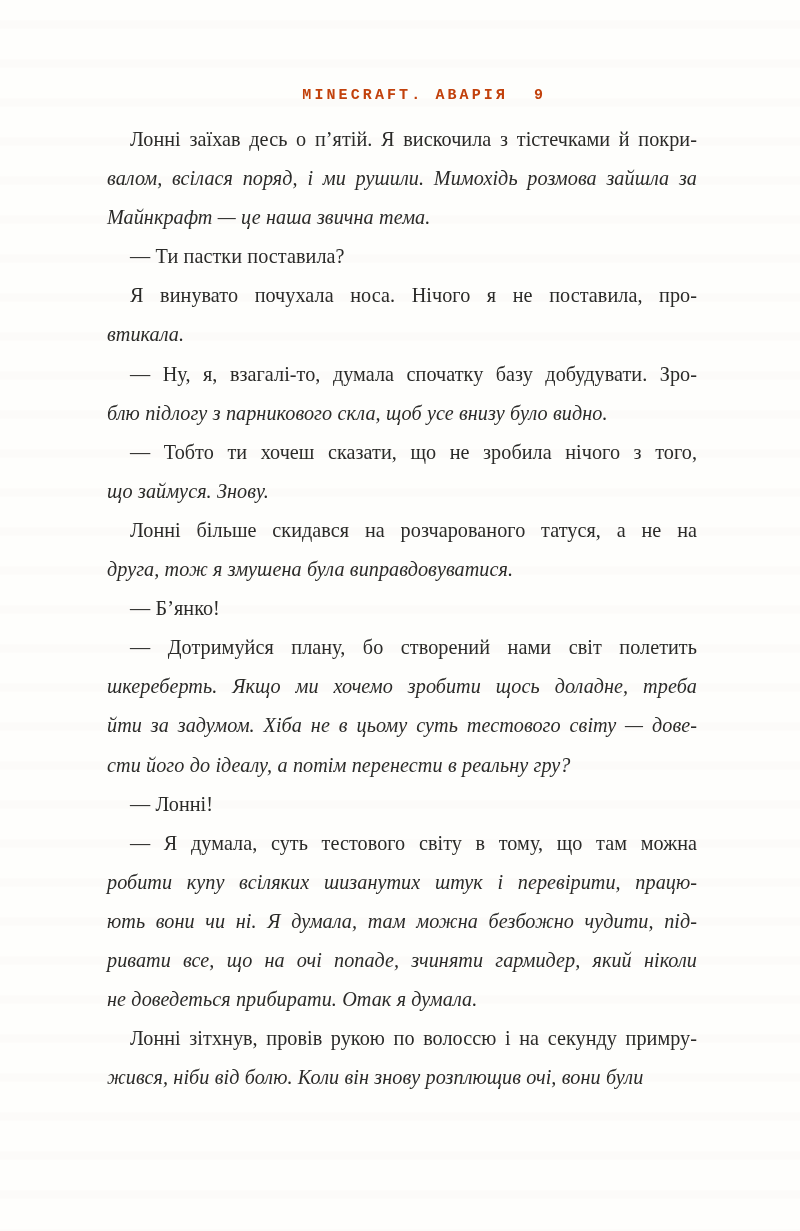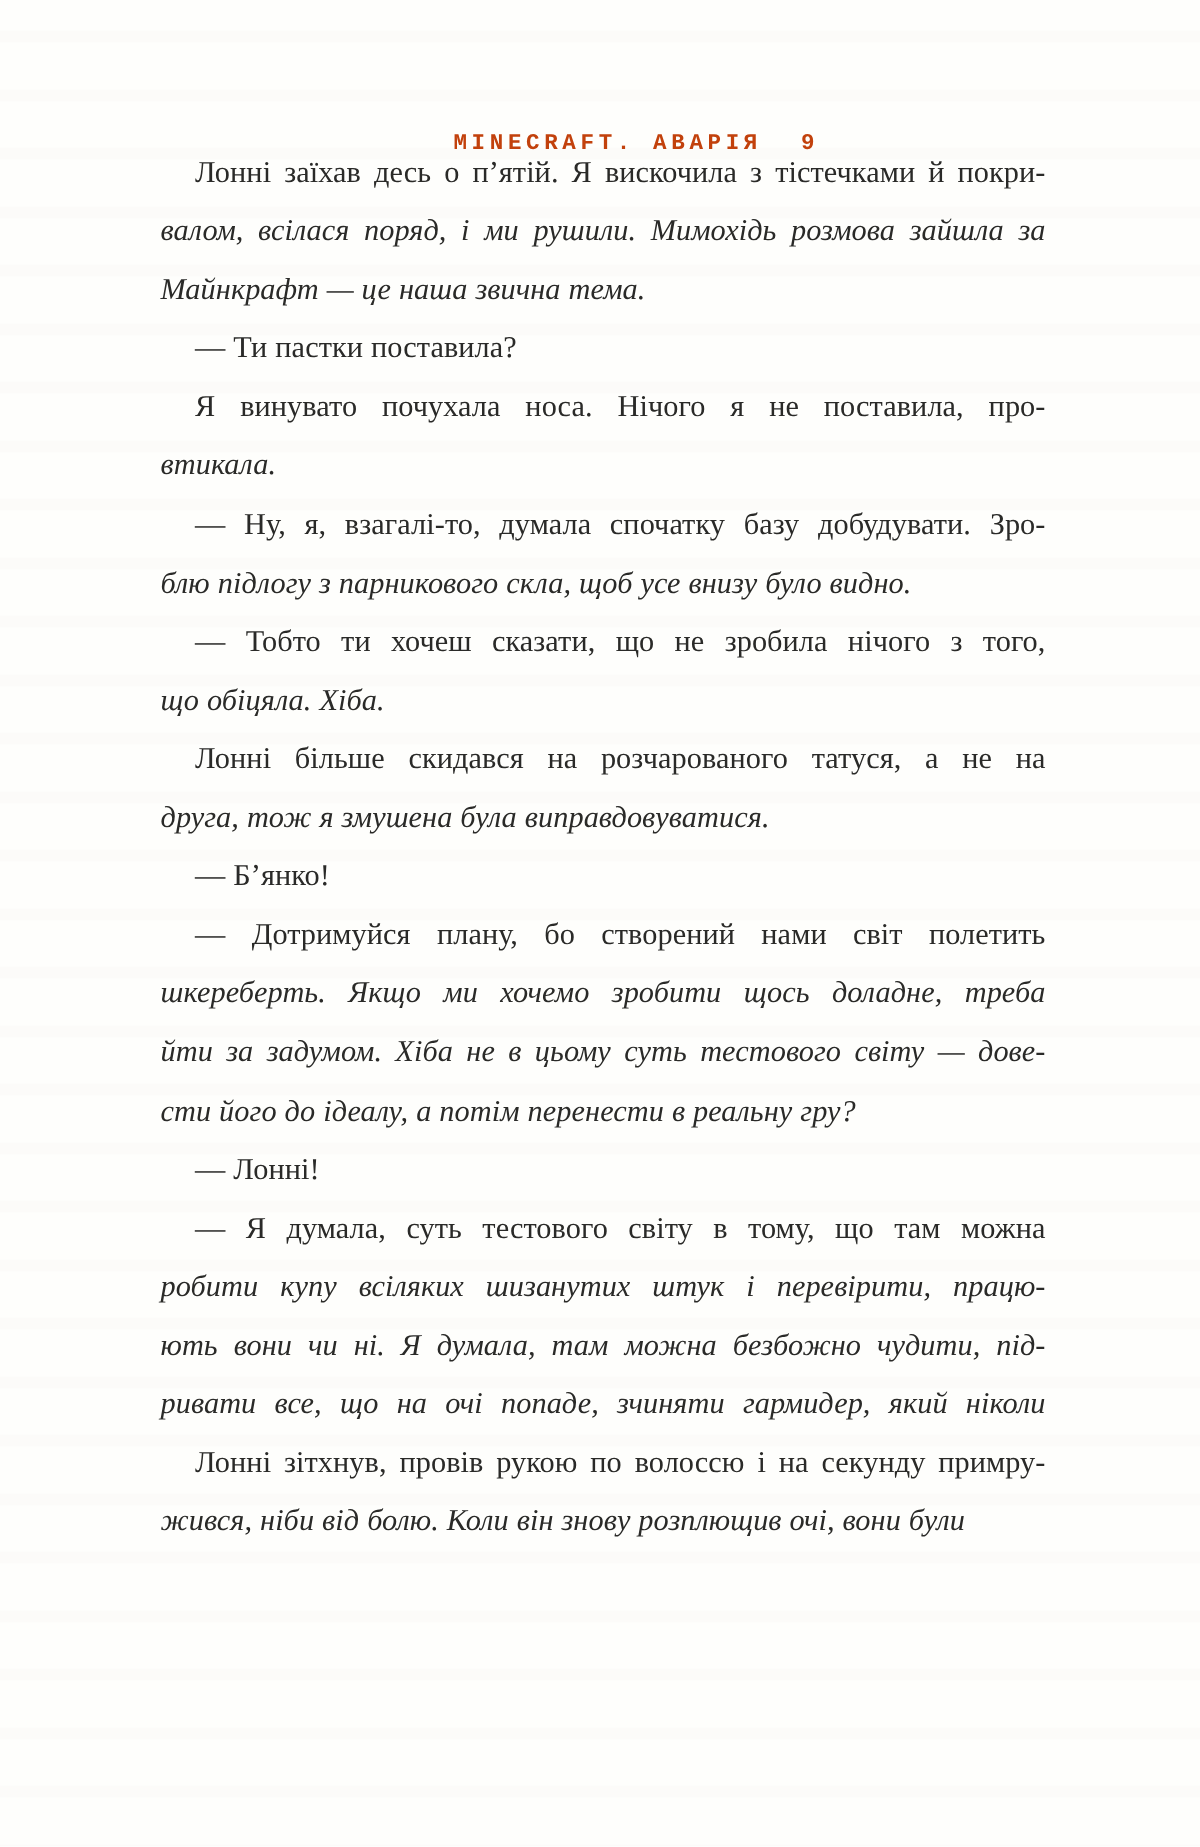--- a/index.html
+++ b/index.html
@@ -60,21 +60,21 @@
     white-space: pre;
   }
   .running-head .folio-gap {
     display: inline-block;
     width: 26px;
   }
 
   
   .text-block {
     position: absolute;
-    top: 96px;
+    top: 120px;
     left: 107px;
     width: 590px;
   }
 
   p.para {
     margin: 0;
     font-size: 20.2px;
     line-height: 39.1px;
     text-align: justify;
     text-justify: inter-word;
@@ -130,21 +130,21 @@
       <p class="para">
         <span class="line j indent">Я винувато почухала носа. Нічого я не поставила, про-</span>
         <span class="line last noindent">втикала.</span>
       </p>
       <p class="para">
         <span class="line j indent">— Ну, я, взагалі-то, думала спочатку базу добудувати. Зро-</span>
         <span class="line last noindent">блю підлогу з парникового скла, щоб усе внизу було видно.</span>
       </p>
       <p class="para">
         <span class="line j indent">— Тобто ти хочеш сказати, що не зробила нічого з того,</span>
-        <span class="line last noindent">що обіцяла. Хіба.</span>
+        <span class="line last noindent">що займуся. Знову.</span>
       </p>
       <p class="para">
         <span class="line j indent">Лонні більше скидався на розчарованого татуся, а не на</span>
         <span class="line last noindent">друга, тож я змушена була виправдовуватися.</span>
       </p>
       <p class="para">
         <span class="line last indent">— Б’янко!</span>
       </p>
       <p class="para">
         <span class="line j indent">— Дотримуйся плану, бо створений нами світ полетить</span>
@@ -153,20 +153,21 @@
         <span class="line last noindent">сти його до ідеалу, а потім перенести в реальну гру?</span>
       </p>
       <p class="para">
         <span class="line last indent">— Лонні!</span>
       </p>
       <p class="para">
         <span class="line j indent">— Я думала, суть тестового світу в тому, що там можна</span>
         <span class="line j noindent">робити купу всіляких шизанутих штук і перевірити, працю-</span>
         <span class="line j noindent">ють вони чи ні. Я думала, там можна безбожно чудити, під-</span>
         <span class="line j noindent">ривати все, що на очі попаде, зчиняти гармидер, який ніколи</span>
+        <span class="line last noindent">не доведеться прибирати. Отак я думала.</span>
       </p>
       <p class="para">
         <span class="line j indent">Лонні зітхнув, провів рукою по волоссю і на секунду примру-</span>
         <span class="line last noindent">жився, ніби від болю. Коли він знову розплющив очі, вони були</span>
       </p>
     </div>
 
 </div>
 
 </body></html>

